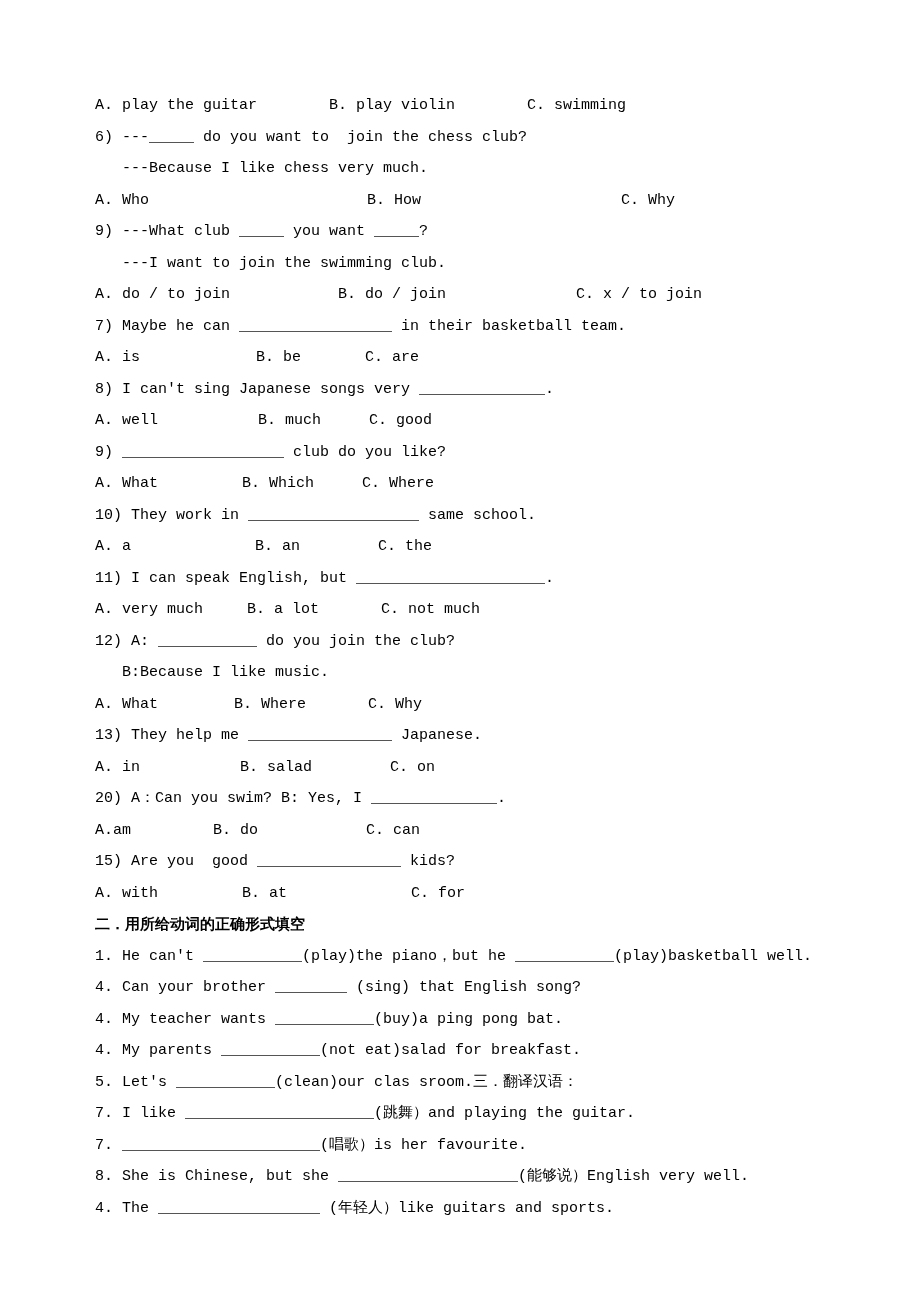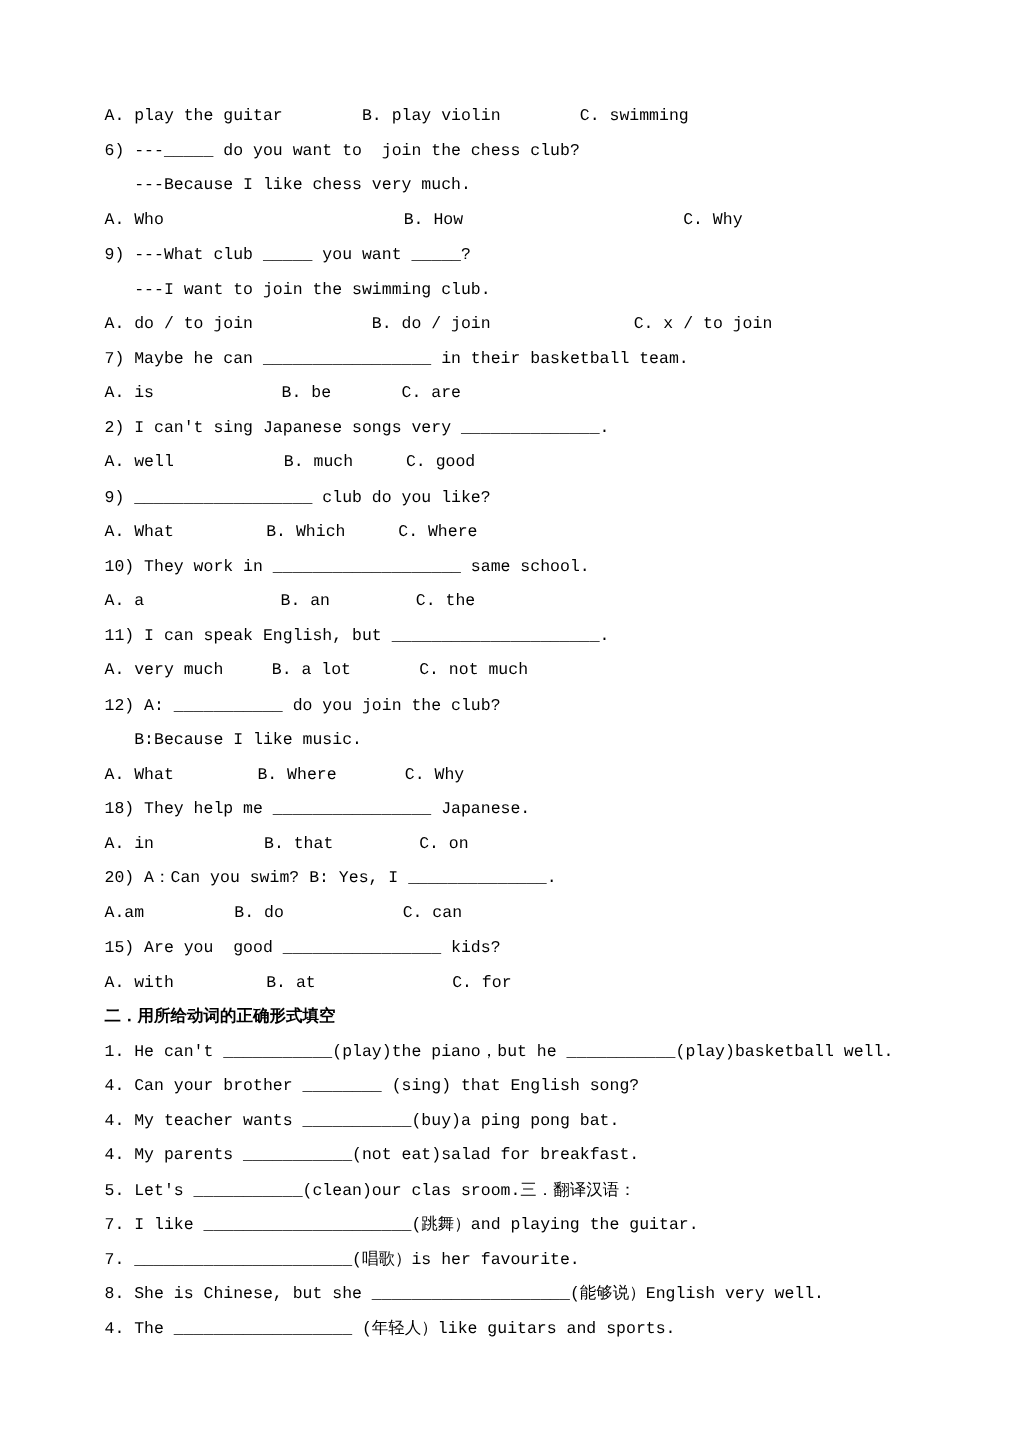--- a/index.html
+++ b/index.html
@@ -27,38 +27,38 @@
 <div class="row indent">---Because I like chess very much.</div>
 <div class="row"><span>A. Who</span><span class="gap" style="width:218px"></span><span>B. How</span><span class="gap" style="width:200px"></span><span>C. Why</span></div>
 
 <div class="row">9) ---What club _____ you want _____?</div>
 <div class="row indent">---I want to join the swimming club.</div>
 <div class="row"><span>A. do / to join</span><span class="gap" style="width:108px"></span><span>B. do / join</span><span class="gap" style="width:130px"></span><span>C. x / to join</span></div>
 
 <div class="row">7) Maybe he can _________________ in their basketball team.</div>
 <div class="row"><span>A. is</span><span class="gap" style="width:116px"></span><span>B. be</span><span class="gap" style="width:64px"></span><span>C. are</span></div>
 
-<div class="row">2) I can't sing Japanese songs very ______________.</div>
+<div class="row">8) I can't sing Japanese songs very ______________.</div>
 <div class="row"><span>A. well</span><span class="gap" style="width:100px"></span><span>B. much</span><span class="gap" style="width:48px"></span><span>C. good</span></div>
 
 <div class="row">9) __________________ club do you like?</div>
 <div class="row"><span>A. What</span><span class="gap" style="width:84px"></span><span>B. Which</span><span class="gap" style="width:48px"></span><span>C. Where</span></div>
 
 <div class="row">10) They work in ___________________ same school.</div>
 <div class="row"><span>A. a</span><span class="gap" style="width:124px"></span><span>B. an</span><span class="gap" style="width:78px"></span><span>C. the</span></div>
 
 <div class="row">11) I can speak English, but _____________________.</div>
 <div class="row"><span>A. very much</span><span class="gap" style="width:44px"></span><span>B. a lot</span><span class="gap" style="width:62px"></span><span>C. not much</span></div>
 
 <div class="row">12) A: ___________ do you join the club?</div>
 <div class="row indent">B:Because I like music.</div>
 <div class="row"><span>A. What</span><span class="gap" style="width:76px"></span><span>B. Where</span><span class="gap" style="width:62px"></span><span>C. Why</span></div>
 
-<div class="row">18) They help me ________________ Japanese.</div>
-<div class="row"><span>A. in</span><span class="gap" style="width:100px"></span><span>B. that</span><span class="gap" style="width:78px"></span><span>C. on</span></div>
+<div class="row">13) They help me ________________ Japanese.</div>
+<div class="row"><span>A. in</span><span class="gap" style="width:100px"></span><span>B. salad</span><span class="gap" style="width:78px"></span><span>C. on</span></div>
 
 <div class="row">20) A：Can you swim? B: Yes, I ______________.</div>
 <div class="row"><span>A.am</span><span class="gap" style="width:82px"></span><span>B. do</span><span class="gap" style="width:108px"></span><span>C. can</span></div>
 
 <div class="row">15) Are you  good ________________ kids?</div>
 <div class="row"><span>A. with</span><span class="gap" style="width:84px"></span><span>B. at</span><span class="gap" style="width:124px"></span><span>C. for</span></div>
 
 <div class="row bold">二．用所给动词的正确形式填空</div>
 <div class="row">1. He can't ___________(play)the piano，but he ___________(play)basketball well.</div>
 <div class="row">4. Can your brother ________ (sing) that English song?</div>

